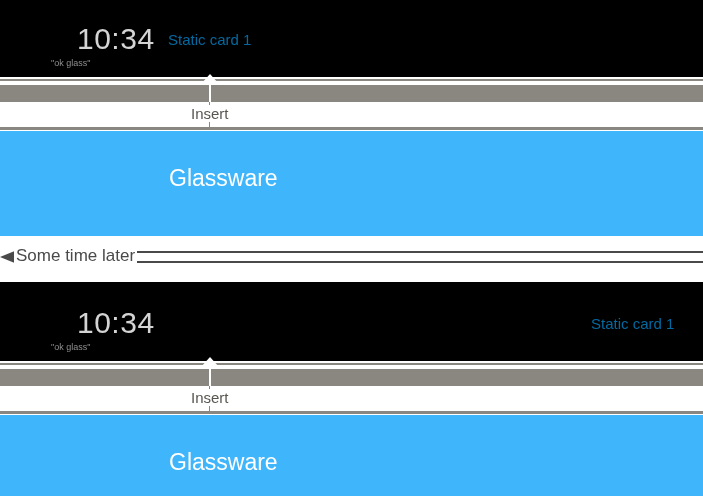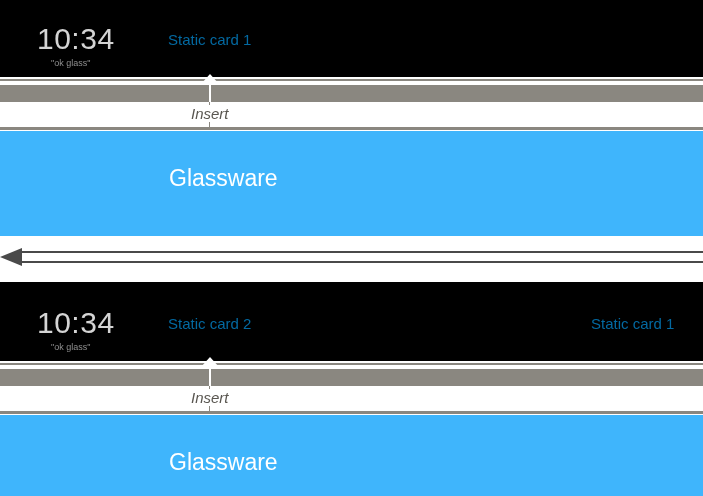--- a/index.html
+++ b/index.html
@@ -47,20 +47,21 @@
   }
 
   
   .clock {
     position: absolute;
     color: #d4d4d4;
     font-size: 30px;
     font-weight: 300;
     letter-spacing: 0.5px;
     white-space: nowrap;
+    margin-left: 40px;
   }
   .okglass {
     position: absolute;
     color: #8f8f8f;
     font-size: 9px;
     font-weight: 400;
     white-space: nowrap;
   }
   .card-label {
     position: absolute;
@@ -70,21 +71,20 @@
     white-space: nowrap;
   }
   .insert-label {
     position: absolute;
     color: #595650;
     font-size: 15px;
     font-weight: 400;
     white-space: nowrap;
     background: #ffffff;
     padding: 0 4px;
-    font-style: italic;
   }
   .glassware-label {
     position: absolute;
     color: #ffffff;
     font-size: 23px;
     font-weight: 400;
     white-space: nowrap;
   }
   .divider-label {
     position: absolute;
@@ -155,28 +155,28 @@
   <div class="glassware-label" style="left:169px; top:165px;">Glassware</div>
 
   <div class="band" style="top:236px; height:44px; background:#ffffff;"></div>
 
   <svg class="arrow-svg" style="left:0px; top:246px; width:703px; height:22px;" viewBox="0 0 703 22" preserveAspectRatio="none">
     <polygon class="arrow-head-dark" points="0,11 22,2 22,20"></polygon>
     <line class="arrow-line-dark" x1="18" y1="6" x2="703" y2="6"></line>
     <line class="arrow-line-dark" x1="18" y1="16" x2="703" y2="16"></line>
   </svg>
 
+  <div class="divider-label" style="left:14px; top:246px;">Some time later</div>
 
   <div class="band band-black" style="top:282px; height:79px;"></div>
 
   <div class="clock" style="left:37px; top:306px;">10:34</div>
 
   <div class="okglass" style="left:51px; top:342px;">"ok glass"</div>
 
-  <div class="card-label" style="left:168px; top:315px;">Static card 2</div>
 
   <div class="card-label" style="left:591px; top:315px;">Static card 1</div>
 
   <div class="rule-thin" style="left:0px; top:363px; width:703px;"></div>
 
   <div class="band band-gray" style="top:369px; height:17px;"></div>
 
   <div class="vrule-white" style="left:209px; top:361px; height:25px;"></div>
 
   <svg class="arrow-svg" style="left:201px; top:357px; width:18px; height:12px;" viewBox="0 0 18 12">

